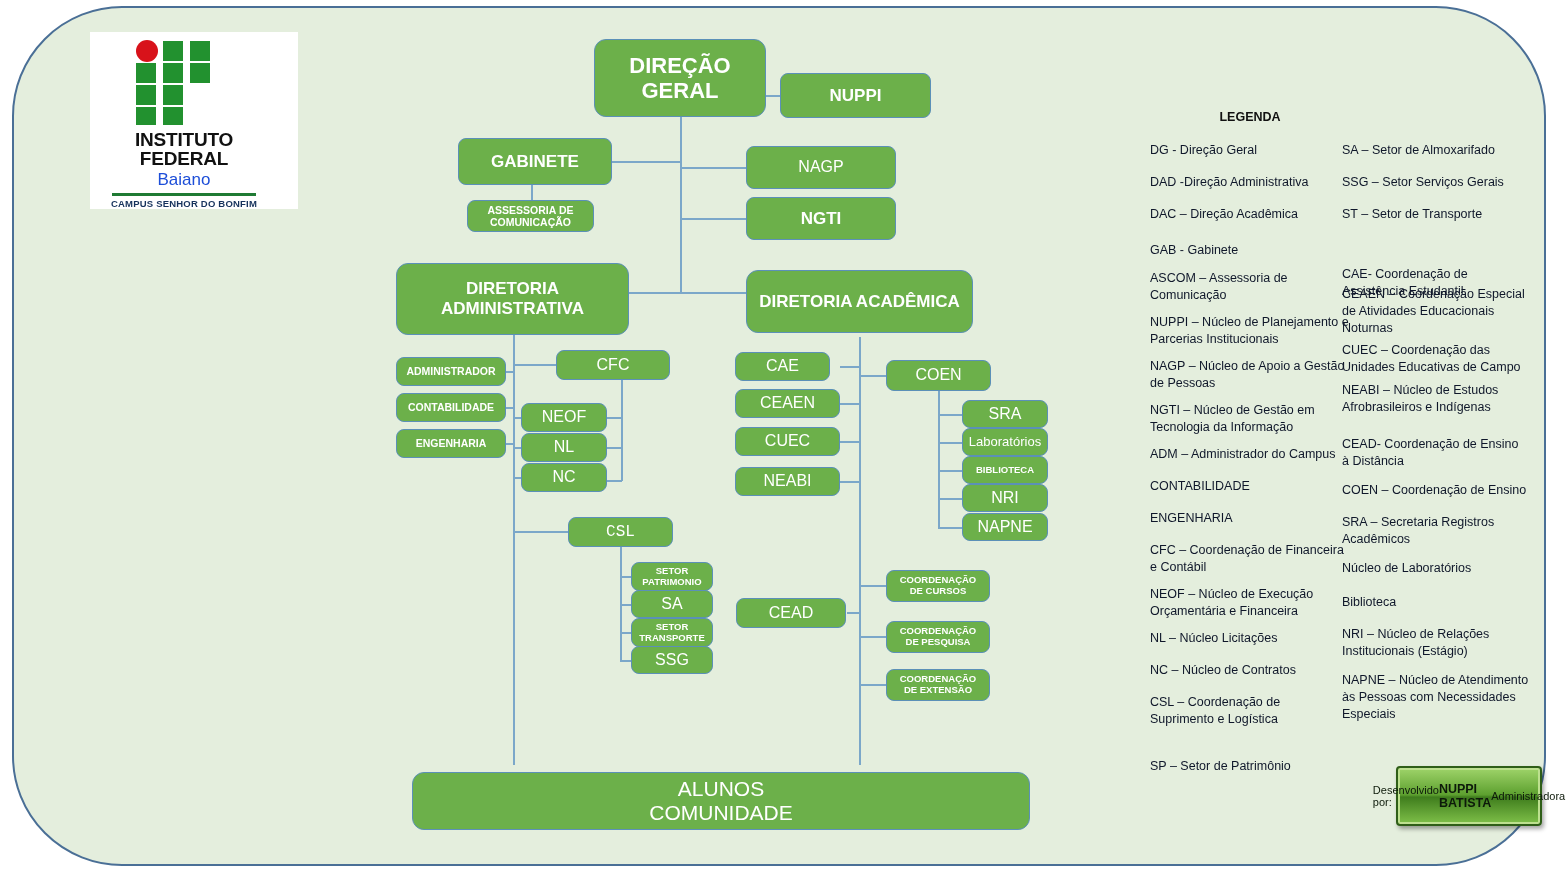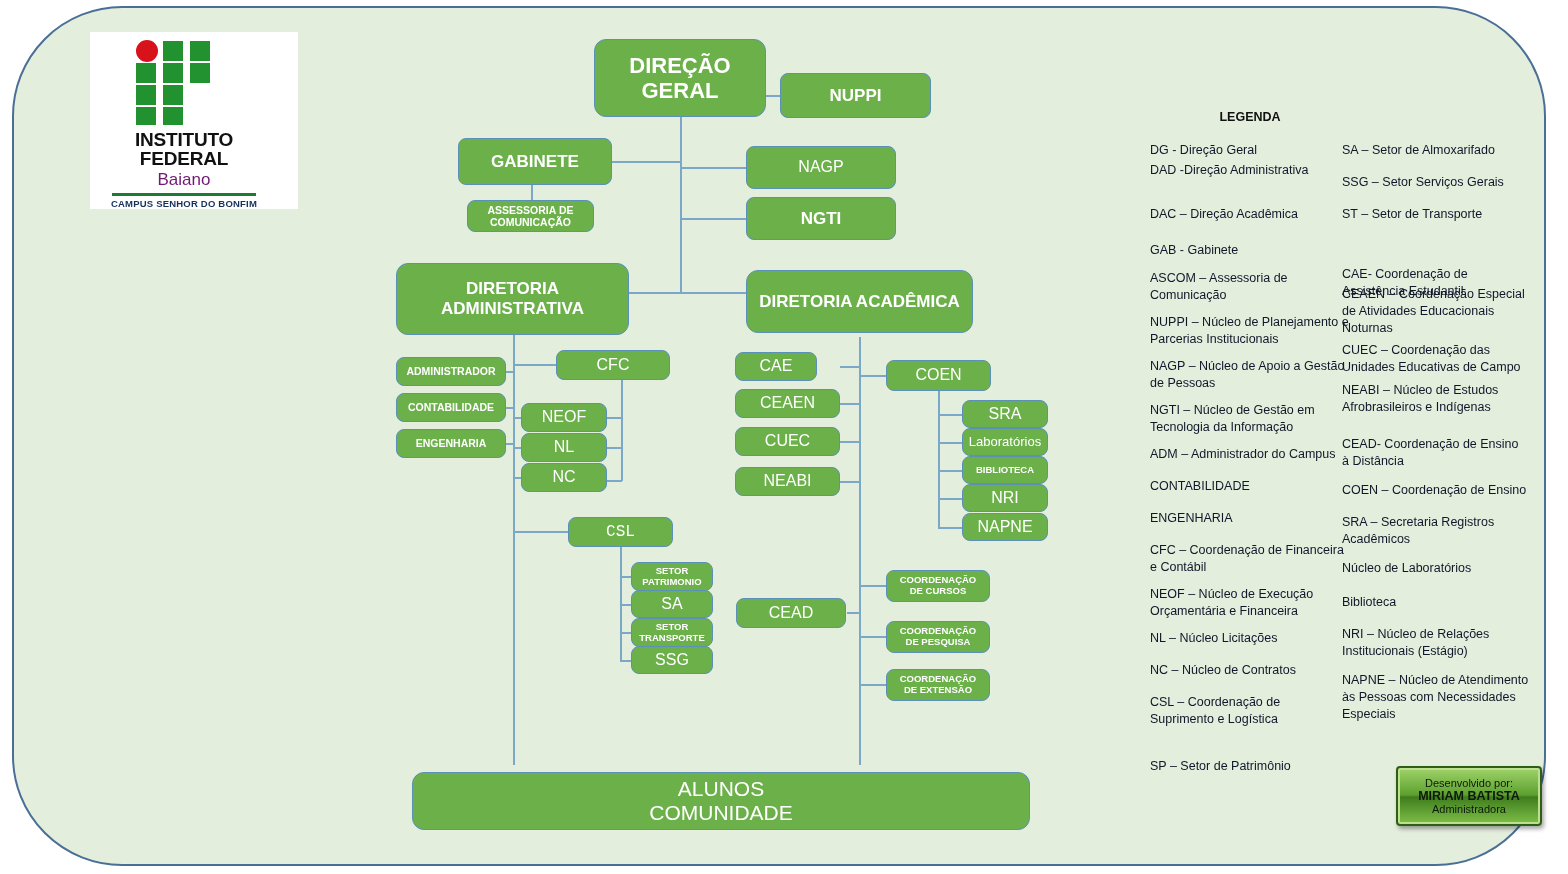--- a/index.html
+++ b/index.html
@@ -28,21 +28,21 @@
   .logo-mark{position:absolute;left:46px;top:8px;width:96px;height:88px;}
   .sq{position:absolute;background:#22912f;}
   .dot{position:absolute;background:#d8121a;border-radius:50%;}
   .logo-title{
     position:absolute;left:0;top:98px;width:188px;text-align:center;
     font-weight:bold;font-size:19px;line-height:19px;color:#111;
     letter-spacing:-0.2px;
   }
   .logo-sub{
     position:absolute;left:0;top:138px;width:188px;text-align:center;
-    font-size:17px;color:#701a75;
+    font-size:17px;color:#1d4ed8;
   }
   .logo-rule{position:absolute;left:22px;top:161px;width:144px;height:3px;background:#1f7a33;}
   .logo-campus{
     position:absolute;left:0;top:166px;width:188px;text-align:center;
     font-size:9.5px;font-weight:bold;color:#16325c;letter-spacing:.2px;
   }
 
   
   .ln{position:absolute;background:#7ba7c9;}
   .lnv{width:1.6px;}
@@ -78,21 +78,21 @@
     position:absolute;font-size:12.5px;color:#0f172a;line-height:17px;
   }
 
   
   .badge{
     position:absolute;left:1396px;top:766px;width:142px;height:56px;
     border-radius:4px;
     background:linear-gradient(180deg,#9fd46a 0%,#5da02f 48%,#3f7d1d 52%,#7fc049 100%);
     border:2px solid #2f5e18;
     box-shadow:inset 0 0 0 2px #bde08f, 2px 3px 4px rgba(0,0,0,.35);
-    display:flex;flex-direction:column;align-items:center;justify-content:center;
+    display:flex;flex-direction:row;align-items:center;justify-content:center;
     color:#0d1a0a;
   }
   .badge-l1{font-size:11px;}
   .badge-l2{font-size:12.5px;font-weight:bold;}
   .badge-l3{font-size:11px;}
 </style>
 </head>
 <body>
 
 <div id="canvas">
@@ -248,21 +248,21 @@
     <span>SA</span>
   </div>
   <div class="box b-xxs" style="left:631px;top:618px;width:82px;height:29px;flex-direction:column;">
     <span>SETOR</span>
     <span>TRANSPORTE</span>
   </div>
   <div class="box b-md" style="left:631px;top:646px;width:82px;height:28px;">
     <span>SSG</span>
   </div>
 
-  <div class="box b-md" style="left:735px;top:352px;width:82px;height:29px;">
+  <div class="box b-md" style="left:735px;top:352px;width:95px;height:29px;">
     <span>CAE</span>
   </div>
   <div class="box b-md" style="left:735px;top:389px;width:105px;height:29px;">
     <span>CEAEN</span>
   </div>
   <div class="box b-md" style="left:735px;top:427px;width:105px;height:29px;">
     <span>CUEC</span>
   </div>
   <div class="box b-md" style="left:735px;top:467px;width:105px;height:29px;">
     <span>NEABI</span>
@@ -307,21 +307,21 @@
 
   <div class="box rad12 b-alunos" style="left:412px;top:772px;width:618px;height:58px;flex-direction:column;">
     <span>ALUNOS</span>
     <span>COMUNIDADE</span>
   </div>
 
   <div class="legend-title">LEGENDA</div>
 
   <div class="legend-col" style="left:1150px;top:142px;width:200px;">
     <div class="legend-item" style="top:0px;width:200px;">DG - Direção Geral</div>
-    <div class="legend-item" style="top:20px;width:200px;">DAD -Direção Administrativa</div>
+    <div class="legend-item" style="top:32px;width:200px;">DAD -Direção Administrativa</div>
     <div class="legend-item" style="top:64px;width:200px;">DAC – Direção Acadêmica</div>
     <div class="legend-item" style="top:100px;width:200px;">GAB - Gabinete</div>
     <div class="legend-item" style="top:128px;width:160px;">ASCOM – Assessoria de Comunicação</div>
     <div class="legend-item" style="top:172px;width:200px;">NUPPI – Núcleo de Planejamento e Parcerias Institucionais</div>
     <div class="legend-item" style="top:216px;width:198px;">NAGP – Núcleo de Apoio a Gestão de Pessoas</div>
     <div class="legend-item" style="top:260px;width:198px;">NGTI – Núcleo de Gestão em Tecnologia da Informação</div>
     <div class="legend-item" style="top:304px;width:200px;">ADM – Administrador do Campus</div>
     <div class="legend-item" style="top:336px;width:200px;">CONTABILIDADE</div>
     <div class="legend-item" style="top:368px;width:200px;">ENGENHARIA</div>
     <div class="legend-item" style="top:400px;width:200px;">CFC – Coordenação de Financeira e Contábil</div>
@@ -344,17 +344,17 @@
     <div class="legend-item" style="top:340px;width:195px;">COEN – Coordenação de Ensino</div>
     <div class="legend-item" style="top:372px;width:170px;">SRA – Secretaria Registros Acadêmicos</div>
     <div class="legend-item" style="top:418px;width:195px;">Núcleo de Laboratórios</div>
     <div class="legend-item" style="top:452px;width:195px;">Biblioteca</div>
     <div class="legend-item" style="top:484px;width:170px;">NRI – Núcleo de Relações Institucionais (Estágio)</div>
     <div class="legend-item" style="top:530px;width:190px;">NAPNE – Núcleo de Atendimento às Pessoas com Necessidades Especiais</div>
   </div>
 
   <div class="badge">
     <div class="badge-l1">Desenvolvido por:</div>
-    <div class="badge-l2">MIRIAM BATISTA</div>
+    <div class="badge-l2">NUPPI BATISTA</div>
     <div class="badge-l3">Administradora</div>
   </div>
 
 </div>
 
 </body></html>

